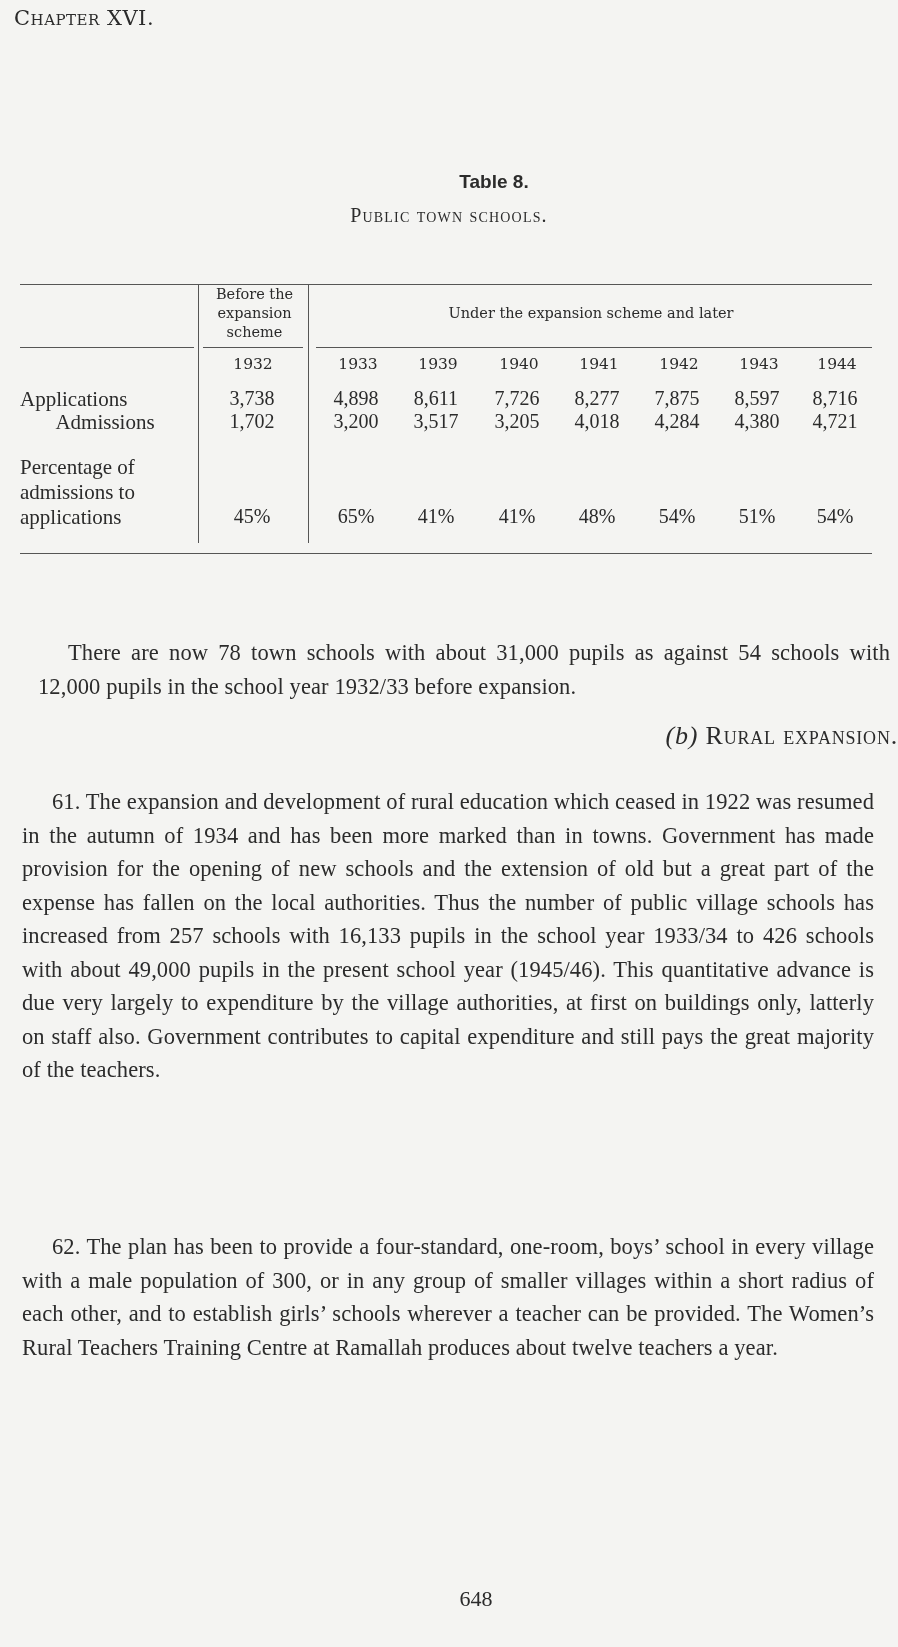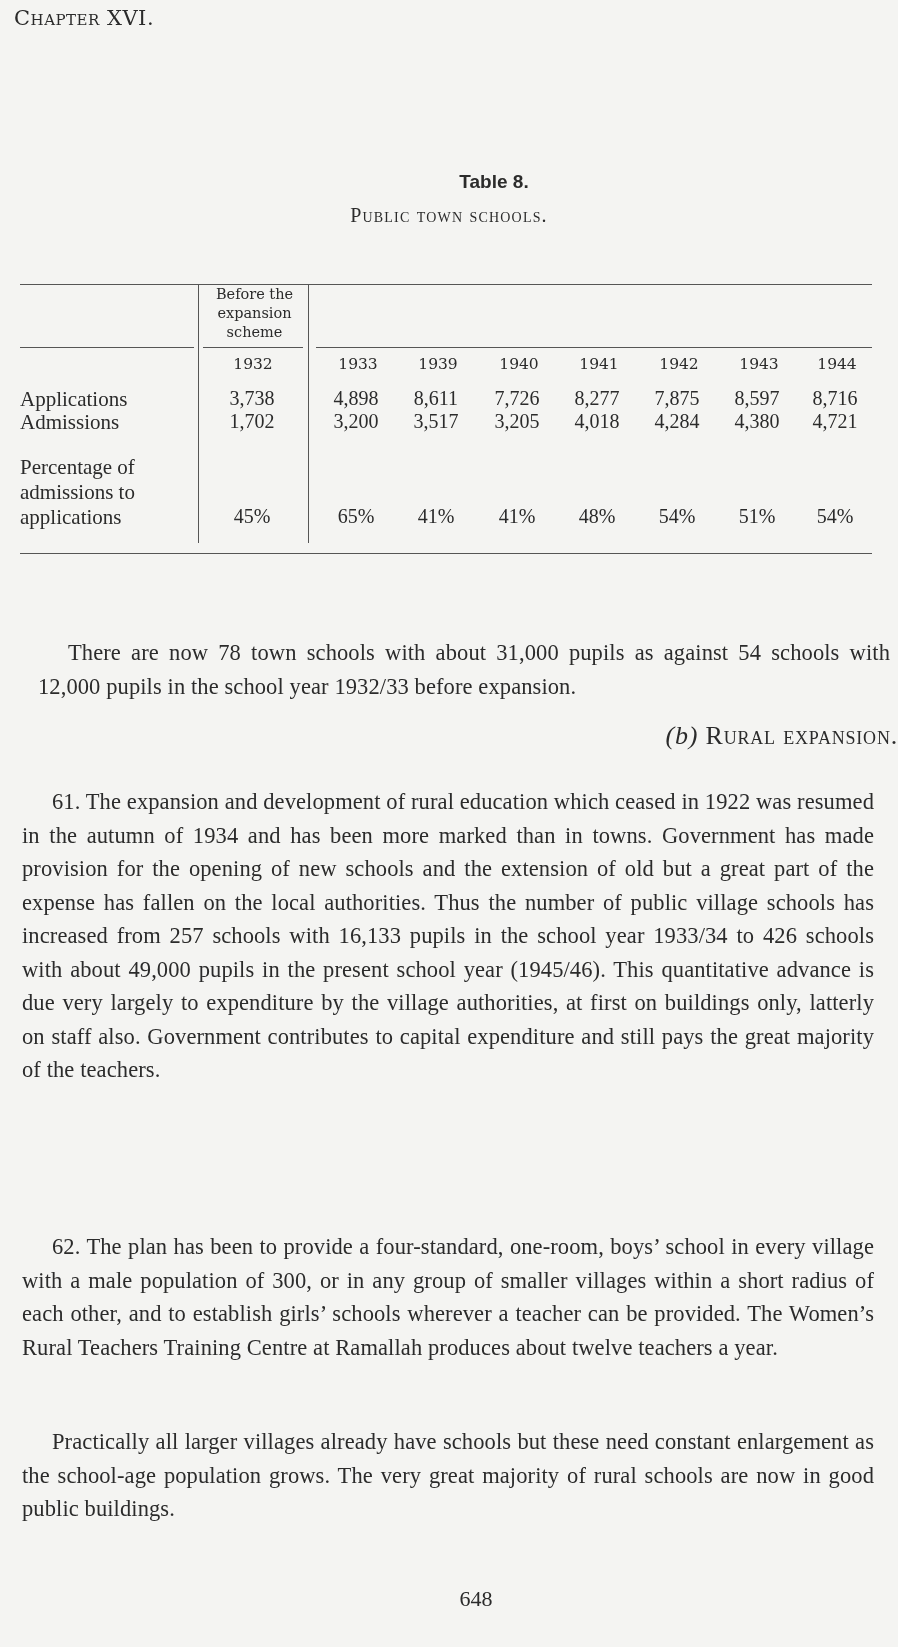--- a/index.html
+++ b/index.html
@@ -69,20 +69,21 @@
   <div class="table-subtitle">Public town schools.</div>
 
   <div class="tbl">
 
     <div class="hline" style="left:2px; top:-1px; width:852px;"></div>
 
     <div class="vline" style="left:180px; top:0; height:258px;"></div>
     <div class="vline" style="left:290px; top:0; height:258px;"></div>
 
     <div class="cell hdr-small" style="left:183px; top:0px; width:107px;">Before the expansion scheme</div>
+    <div class="cell hdr-small" style="left:292px; top:19px; width:562px;">Under the expansion scheme and later</div>
 
     <div class="hline" style="left:2px; top:62px; width:174px;"></div>
     <div class="hline" style="left:185px; top:62px; width:100px;"></div>
     <div class="hline" style="left:298px; top:62px; width:556px;"></div>
 
     <div id="years-row">
         <div class="cell year" style="left: 200px; top: 70px;">1932</div>
         <div class="cell year" style="left: 305px; top: 70px;">1933</div>
         <div class="cell year" style="left: 385px; top: 70px;">1939</div>
         <div class="cell year" style="left: 466px; top: 70px;">1940</div>
@@ -98,21 +99,21 @@
           <div class="cell num" style="left: 193px; top: 102px;">3,738</div>
           <div class="cell num" style="left: 297px; top: 102px;">4,898</div>
           <div class="cell num" style="left: 377px; top: 102px;">8,611</div>
           <div class="cell num" style="left: 458px; top: 102px;">7,726</div>
           <div class="cell num" style="left: 538px; top: 102px;">8,277</div>
           <div class="cell num" style="left: 618px; top: 102px;">7,875</div>
           <div class="cell num" style="left: 698px; top: 102px;">8,597</div>
           <div class="cell num" style="left: 776px; top: 102px;">8,716</div>
         </div>
         <div>
-          <div class="cell rowlabel" style="left: 2px; width: 170px; top: 125px;">Admissions</div>
+          <div class="cell rowlabel" style="left: 2px; width: 170px; top: 125px; text-align: center;">Admissions</div>
           <div class="cell num" style="left: 193px; top: 125px;">1,702</div>
           <div class="cell num" style="left: 297px; top: 125px;">3,200</div>
           <div class="cell num" style="left: 377px; top: 125px;">3,517</div>
           <div class="cell num" style="left: 458px; top: 125px;">3,205</div>
           <div class="cell num" style="left: 538px; top: 125px;">4,018</div>
           <div class="cell num" style="left: 618px; top: 125px;">4,284</div>
           <div class="cell num" style="left: 698px; top: 125px;">4,380</div>
           <div class="cell num" style="left: 776px; top: 125px;">4,721</div>
         </div>
         <div>
@@ -135,16 +136,15 @@
 
   <div class="section-heading">
     <span style="font-style:italic;">(b)</span>
     <span class="sc">Rural expansion.</span>
   </div>
 
   <p class="para" style="top:785px; margin:0;">61. The expansion and development of rural education which ceased in 1922 was resumed in the autumn of 1934 and has been more marked than in towns. Government has made provision for the opening of new schools and the extension of old but a great part of the expense has fallen on the local authorities. Thus the number of public village schools has increased from 257 schools with 16,133 pupils in the school year 1933/34 to 426 schools with about 49,000 pupils in the present school year (1945/46). This quantitative advance is due very largely to expenditure by the village authorities, at first on buildings only, latterly on staff also. Government contributes to capital expenditure and still pays the great majority of the teachers.</p>
 
   <p class="para" style="top:1230px; margin:0;">62. The plan has been to provide a four-standard, one-room, boys’ school in every village with a male population of 300, or in any group of smaller villages within a short radius of each other, and to establish girls’ schools wherever a teacher can be provided. The Women’s Rural Teachers Training Centre at Ramallah produces about twelve teachers a year.</p>
 
-  <p class="para" style="top:1425px; margin:0;">Practically all larger villages already have schools but these need constant enlargement as the school-age population grows. The very great majority of rural schools are now in good public buildings.</p>
 
   <div class="folio">648</div>
 </div>
 
 </body></html>

